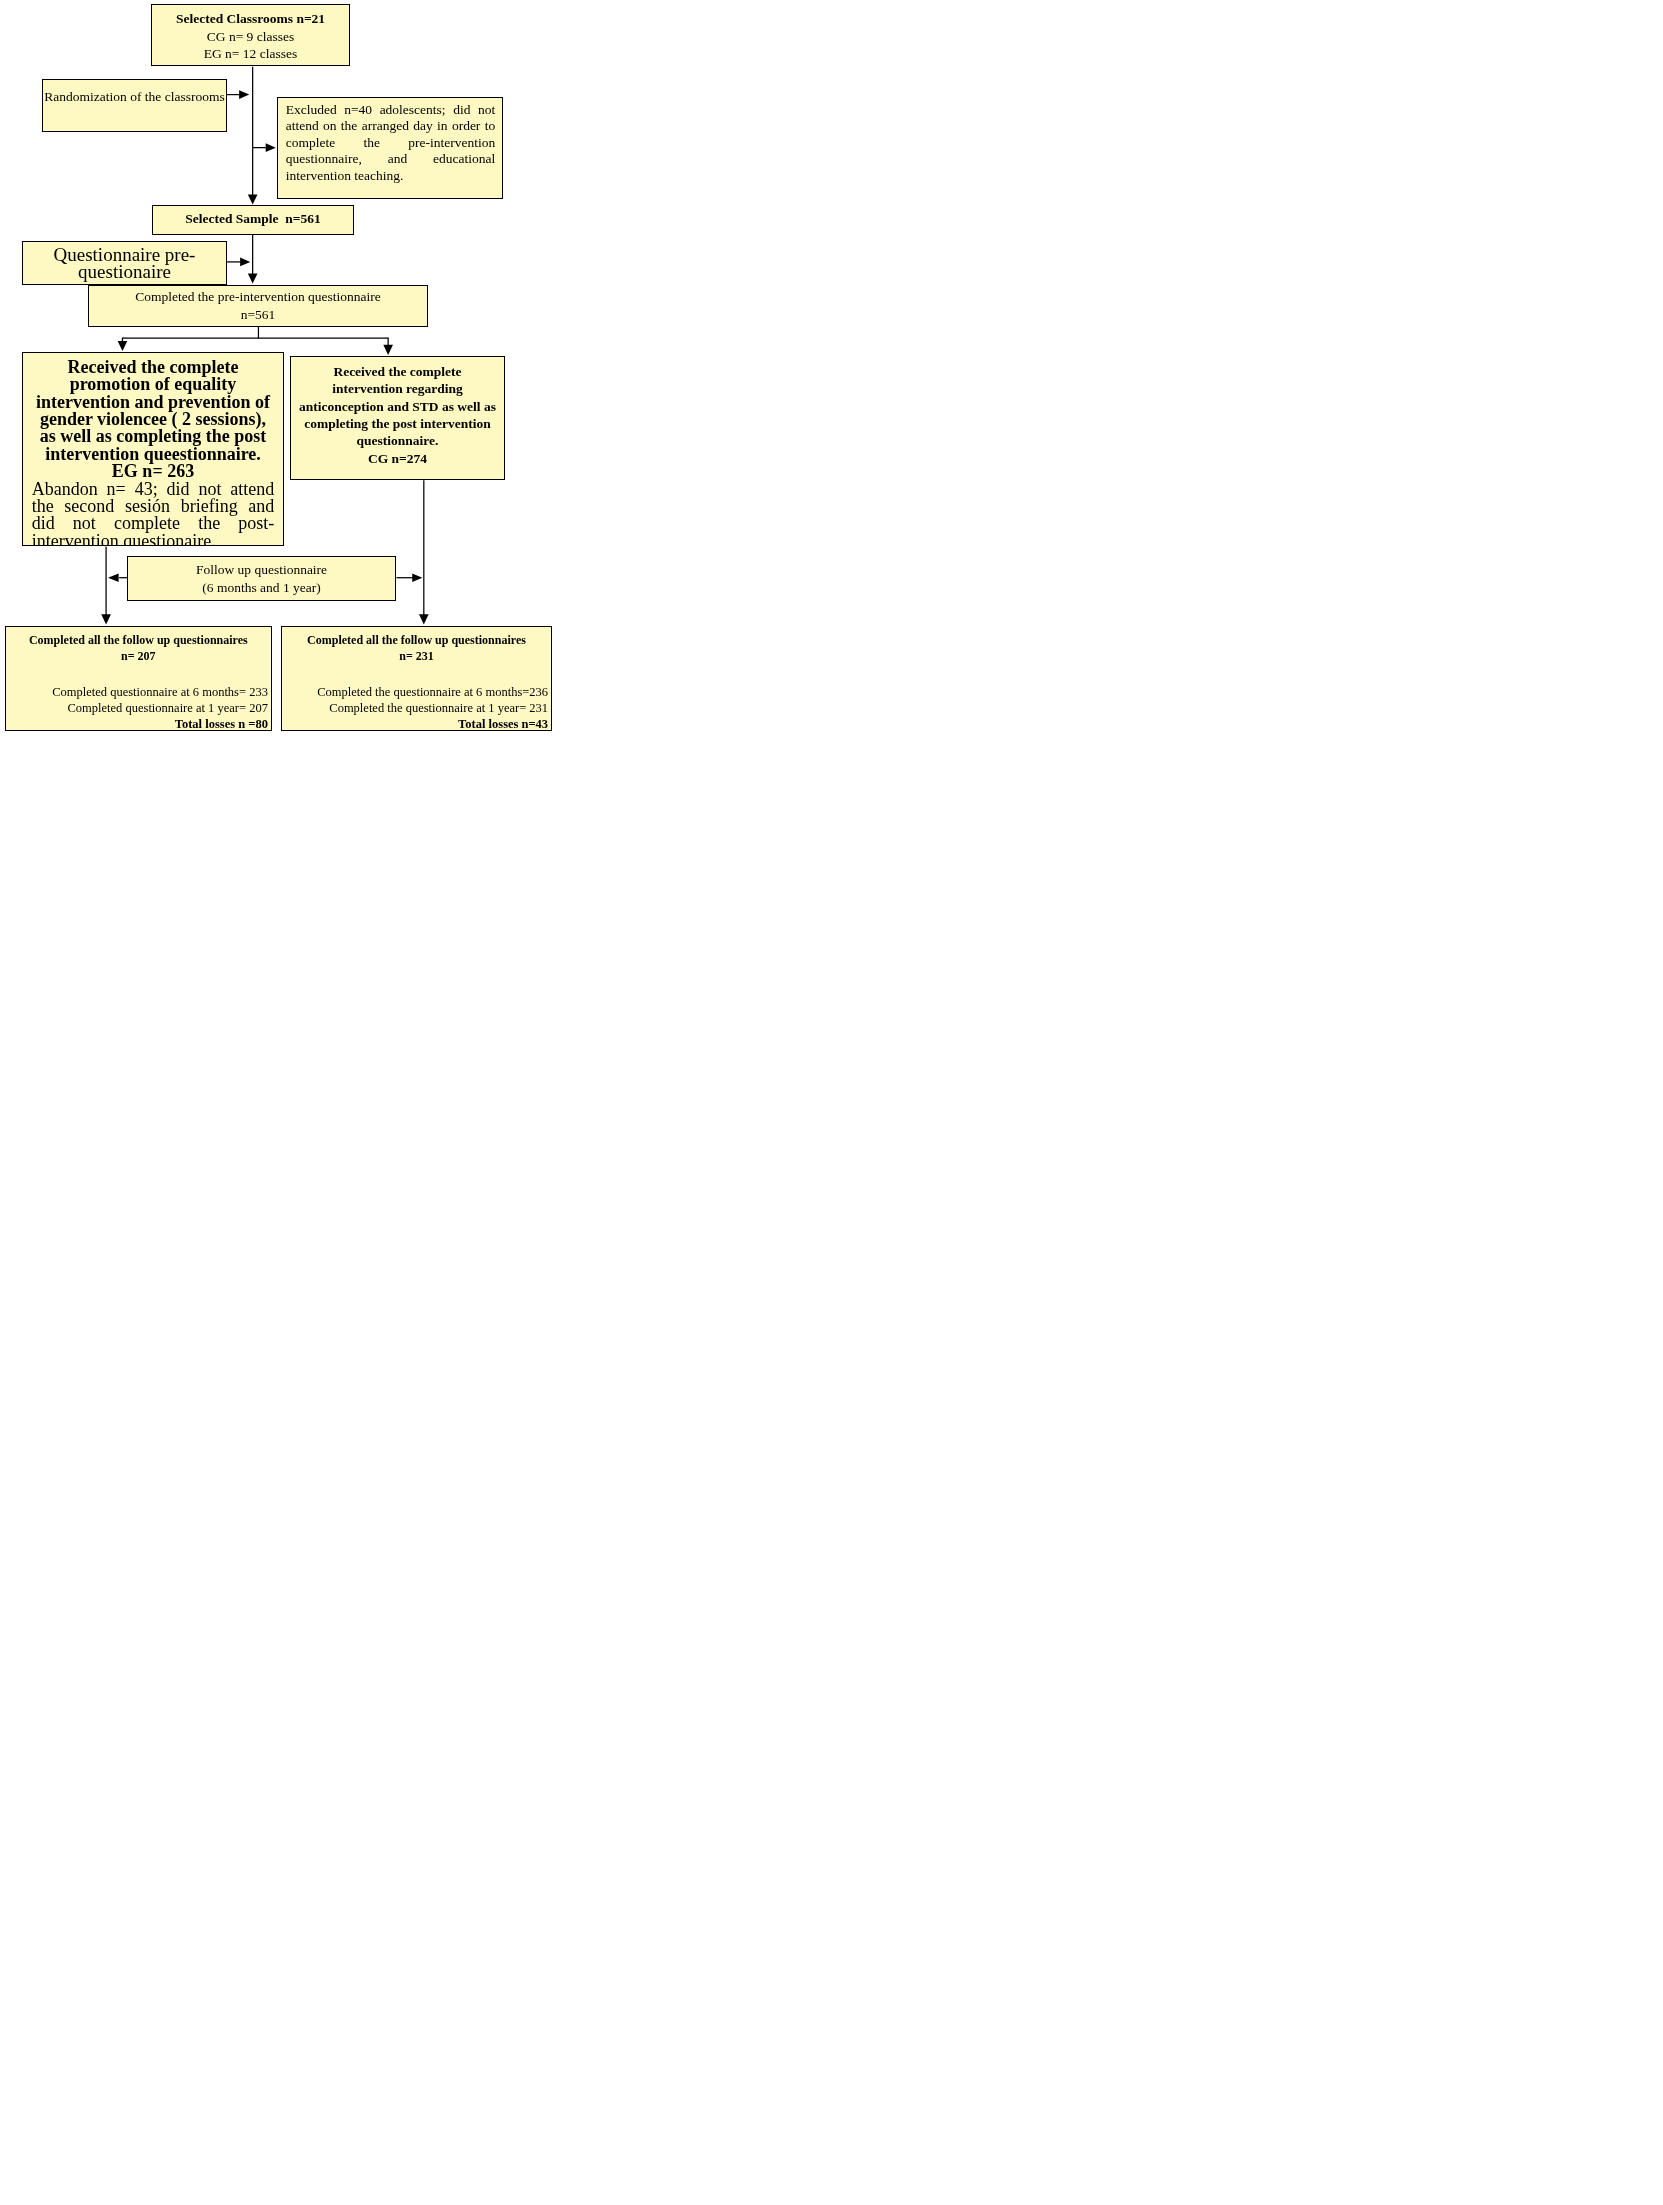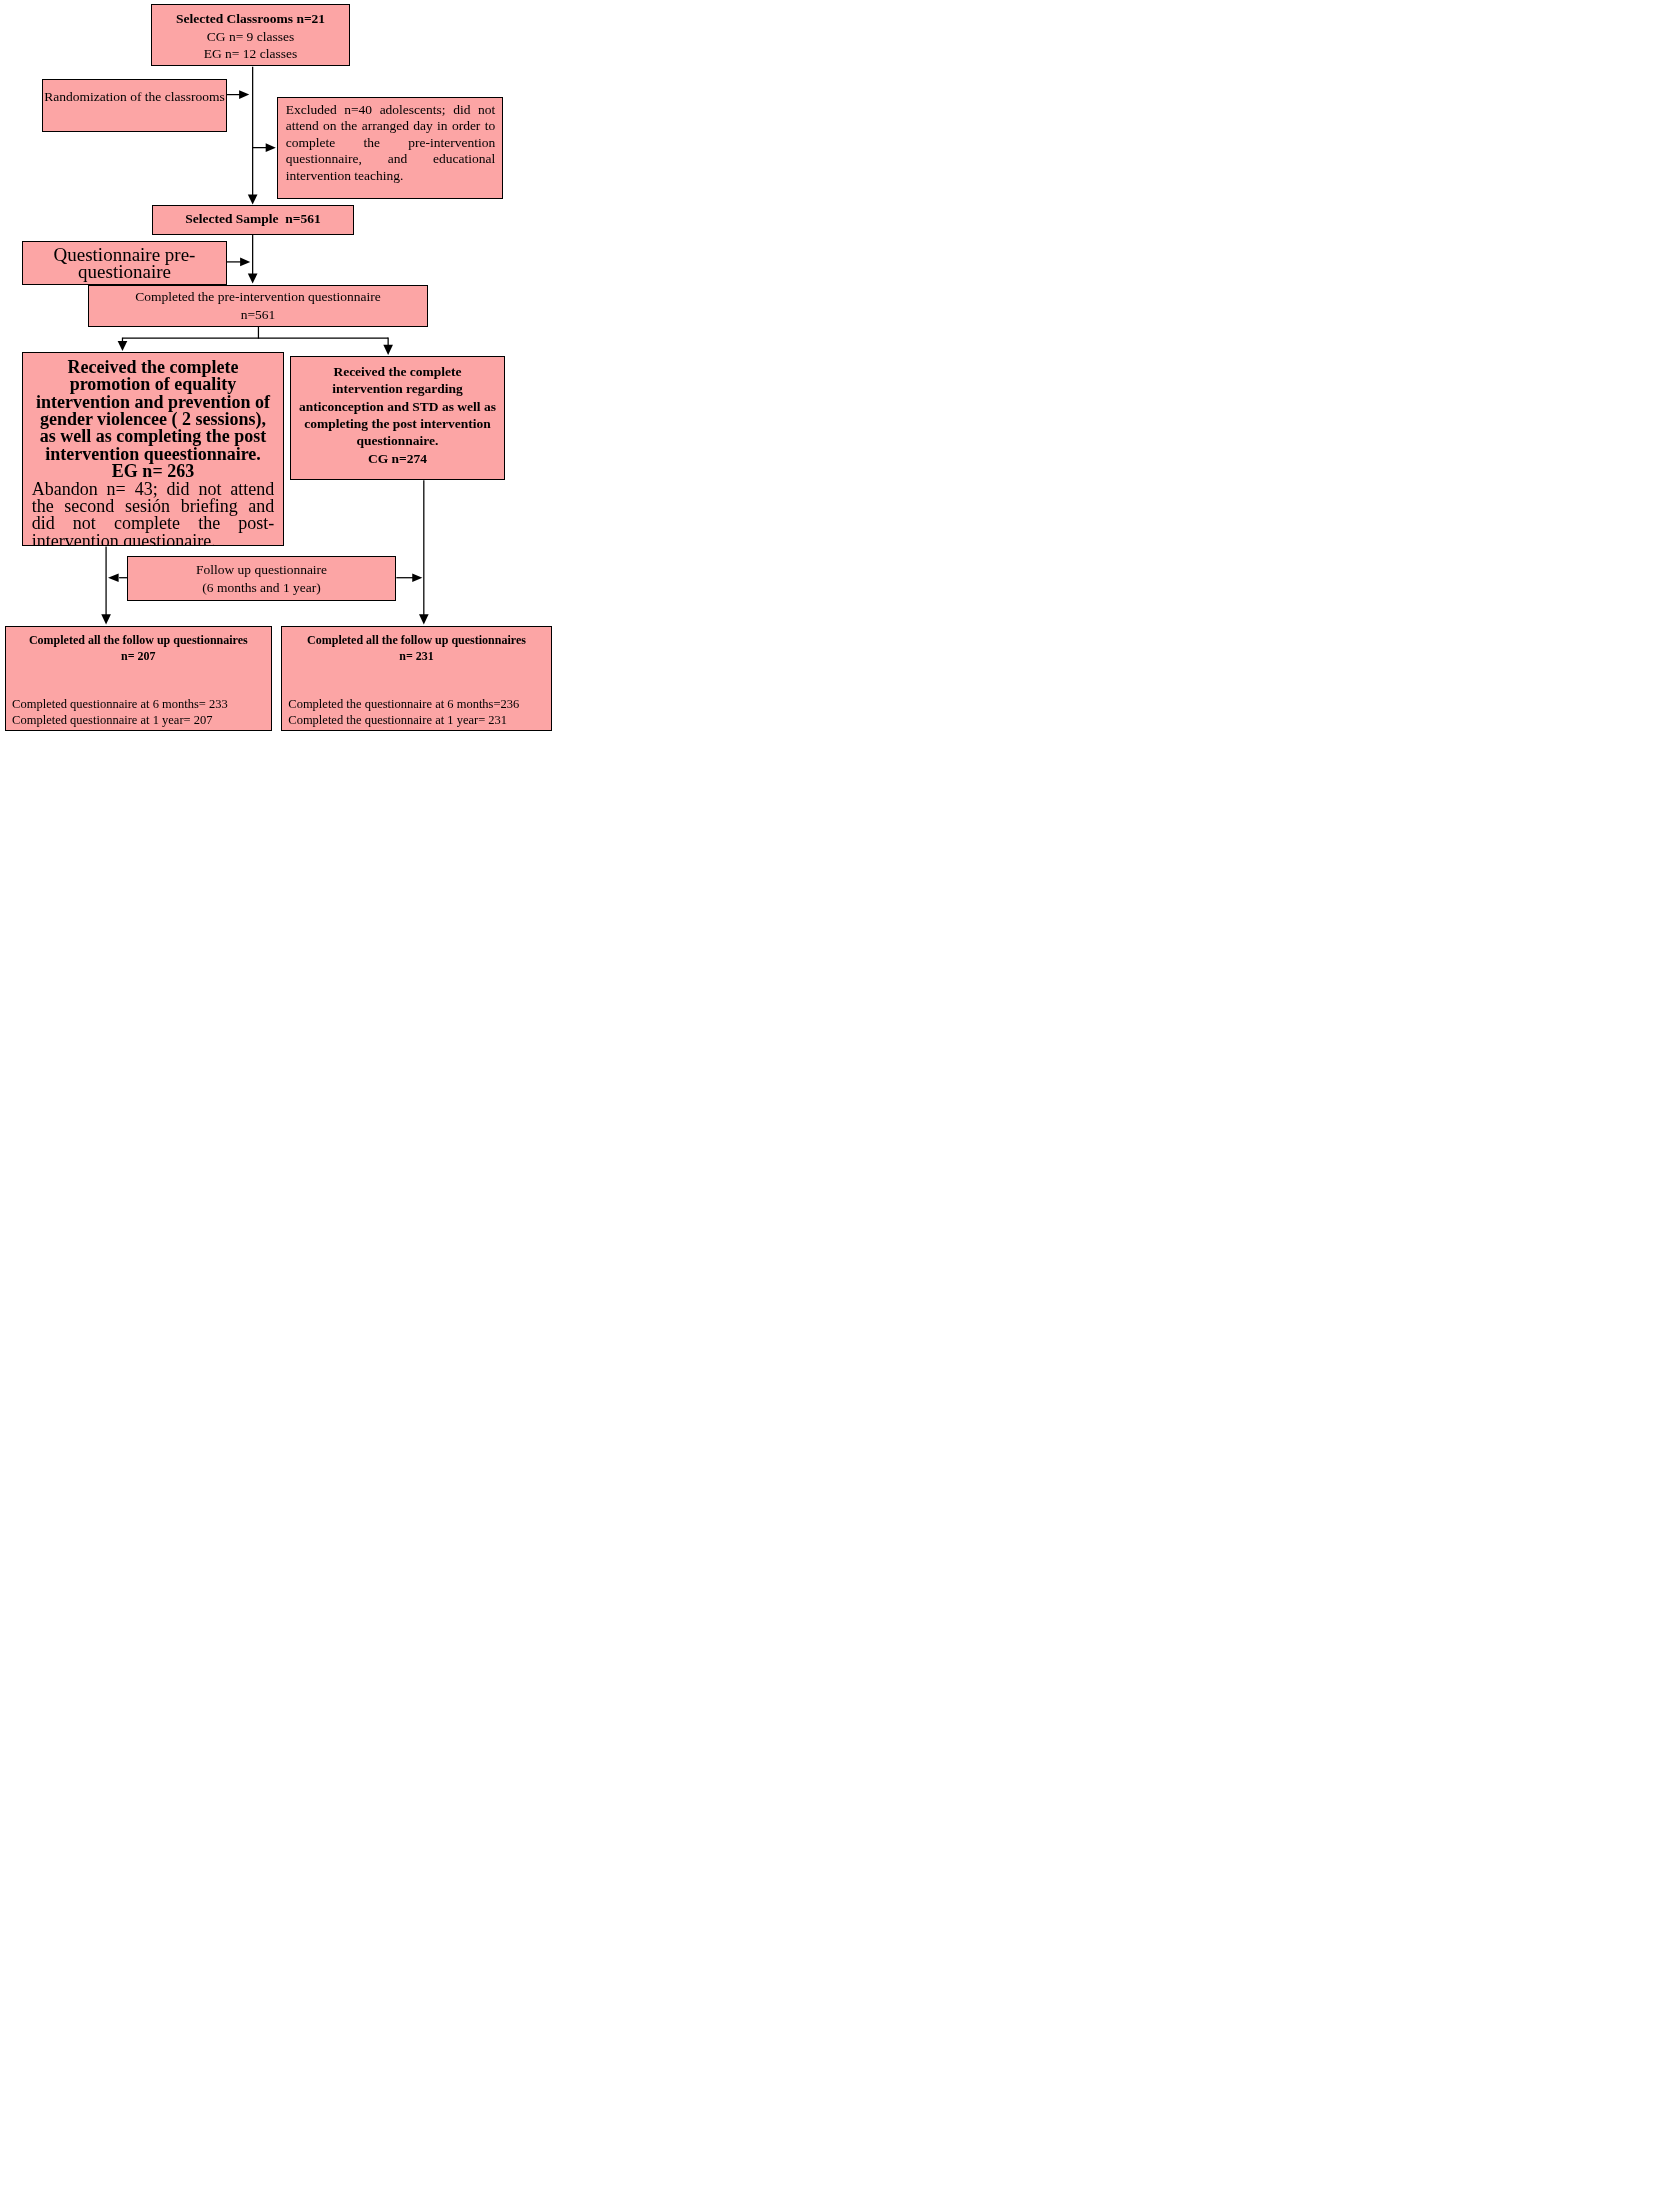--- a/index.html
+++ b/index.html
@@ -1,18 +1,18 @@
 <!DOCTYPE html>
 <html style="font-size:7.7px"><head>
 <meta charset="utf-8">
 <style>
   html,body{margin:0;padding:0;background:#ffffff;}
   body{font-family:"Liberation Serif","DejaVu Serif",serif;color:#000;}
   #canvas{position:relative;width:554px;height:735px;background:#fff;overflow:hidden;}
-  .box{position:absolute;box-sizing:border-box;border:1.4px solid #000;background:#fca5a5;overflow:hidden;}
+  .box{position:absolute;box-sizing:border-box;border:1.4px solid #000;background:#fef9c3;overflow:hidden;}
   .center{text-align:center;}
   .just{text-align:justify;text-justify:inter-word;}
   .bold{font-weight:bold;}
   .pre{white-space:pre-wrap;}
   svg.overlay{position:absolute;left:0;top:0;width:554px;height:735px;}
   svg .ln{stroke:#000;stroke-width:2.6;}
   svg .hd{fill:#000;stroke:none;}
 
   
   #box-top{left:151px;top:4.3px;width:199px;height:62px;padding-top:4.8px;font-size:13.5px;line-height:17.4px;}
@@ -20,21 +20,21 @@
   #box-excl{left:277px;top:97px;width:226px;height:102px;padding:3.9px 6.8px 0 7.7px;font-size:13.5px;line-height:16.4px;}
   #box-sample{left:152px;top:205px;width:202px;height:30px;font-size:13.5px;line-height:26px;}
   #box-quest{left:22px;top:241px;width:205px;height:44px;padding-top:3.9px;font-size:19px;line-height:17.4px;}
   #box-comp{left:88px;top:285px;width:340px;height:42px;padding-top:2.4px;font-size:13.5px;line-height:17.4px;}
   #box-eg{left:22px;top:352px;width:262px;height:194px;padding:5.8px 8.7px 0 8.7px;font-size:18px;line-height:17.4px;}
   #box-cg{left:290px;top:356px;width:215px;height:124px;padding:5.8px 7.7px 0 7.7px;font-size:13.5px;line-height:17.4px;}
   #box-fu{left:127px;top:556px;width:269px;height:45px;padding-top:3.9px;font-size:13.5px;line-height:18px;}
   #box-bl{left:4.8px;top:626px;width:267px;height:105px;padding-top:4.8px;}
   #box-br{left:281px;top:626px;width:271px;height:105px;padding-top:4.8px;}
   .fu-header{font-size:12px;line-height:16.4px;font-weight:bold;text-align:center;}
-  .fu-details{margin-top:31px;padding-left:6.3px;padding-right:2.9px;font-size:12.5px;line-height:16.4px;text-align:left;}
+  .fu-details{margin-top:19px;padding-left:6.3px;padding-right:2.9px;font-size:12.5px;line-height:16.4px;text-align:right;}
 </style>
 </head>
 <body>
 
 <div id="canvas">
 
   <svg class="overlay" viewBox="0 0 1149 1524">
     <g>
       <line class="ln" x1="524" y1="138" x2="524" y2="406"></line>
       <polygon class="hd" points="524,424 514,403 534,403"></polygon>

